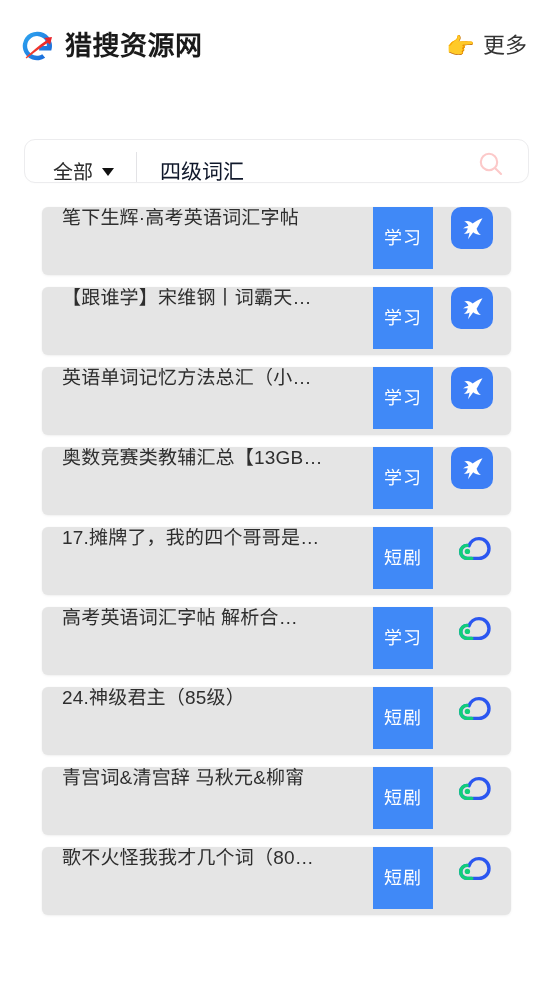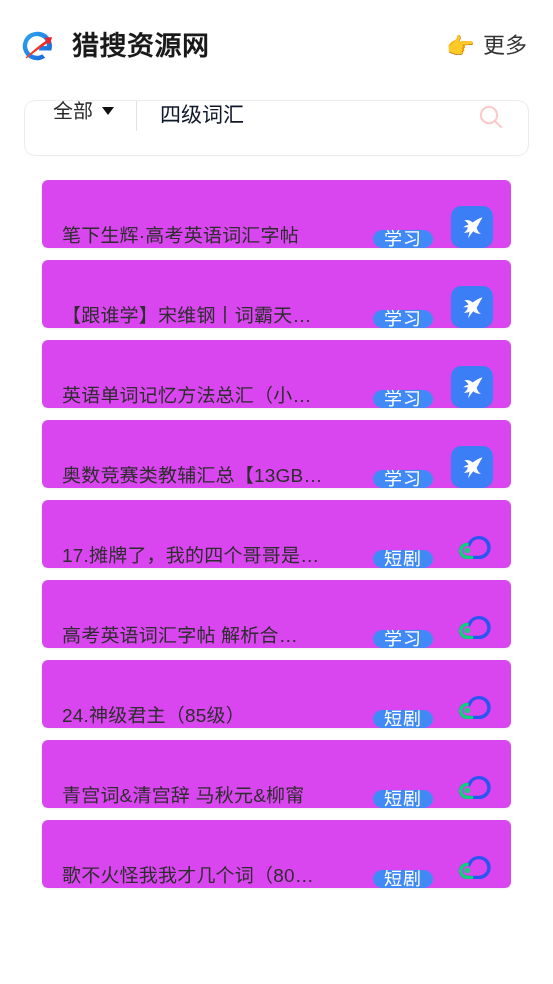--- a/index.html
+++ b/index.html
@@ -22,21 +22,21 @@
   .app-header {
     height: 92px;
     display: flex;
     align-items: center;
     padding: 0 26px 0 20px;
   }
 
   .brand {
     display: flex;
     align-items: center;
-    gap: 18px;
+    gap: 11px;
   }
 
   .brand-logo {
     width: 34px;
     height: 34px;
     flex: 0 0 34px;
     display: block;
   }
 
   .brand-title {
@@ -67,28 +67,29 @@
     color: #333333;
     line-height: 1;
   }
 
   
   .search-wrap {
     padding: 8px 24px 0 24px;
   }
 
   .search-bar {
-    height: 56px;
+    height: 44px;
     border: 1px solid #ececee;
     border-radius: 11px;
     background: #ffffff;
     display: flex;
-    align-items: flex-start;
+    align-items: flex-end;
     padding: 0 20px 0 0;
     box-shadow: 0 1px 2px rgba(0,0,0,0.012);
+    margin-top: 39px;
   }
 
   .search-scope {
     display: flex;
     align-items: center;
     gap: 9px;
     padding: 0 22px 0 28px;
     cursor: pointer;
     flex: 0 0 auto;
   }
@@ -142,26 +143,26 @@
 
   
   .result-list {
     padding: 24px 42px 0 42px;
     display: flex;
     flex-direction: column;
     gap: 12px;
   }
 
   .result-card {
-    background: #d946ef;
+    background: #e5e5e5;
     border-radius: 6px;
     box-shadow: 0 1px 3px rgba(0,0,0,0.055), 0 0 0 0.5px rgba(0,0,0,0.015);
     height: 68px;
     display: flex;
-    align-items: flex-end;
+    align-items: flex-start;
     padding: 0 18px 0 20px;
     cursor: pointer;
     flex: 0 0 68px;
   }
 
   .result-title {
     flex: 1 1 auto;
     font-size: 19px;
     color: #2e2e2e;
     line-height: 1.2;
@@ -171,22 +172,22 @@
     padding-right: 10px;
     letter-spacing: 0.2px;
   }
 
   .result-tag {
     flex: 0 0 auto;
     background: #4089f7;
     color: #ffffff;
     font-size: 18px;
     line-height: 1;
-    padding: 0 11px;
-    border-radius: 16px;
+    padding: 22px 11px;
+    border-radius: 0;
     white-space: nowrap;
     margin-right: 18px;
     letter-spacing: 1px;
   }
 
   .result-source {
     flex: 0 0 42px;
     width: 42px;
     height: 42px;
     display: flex;

